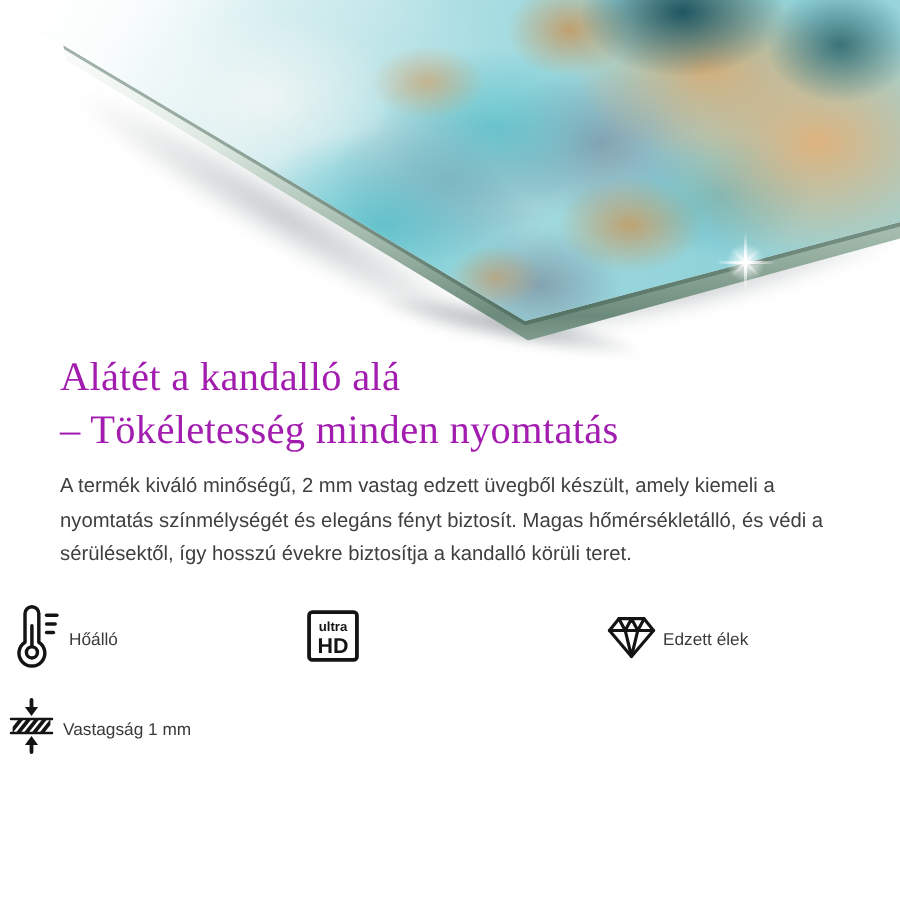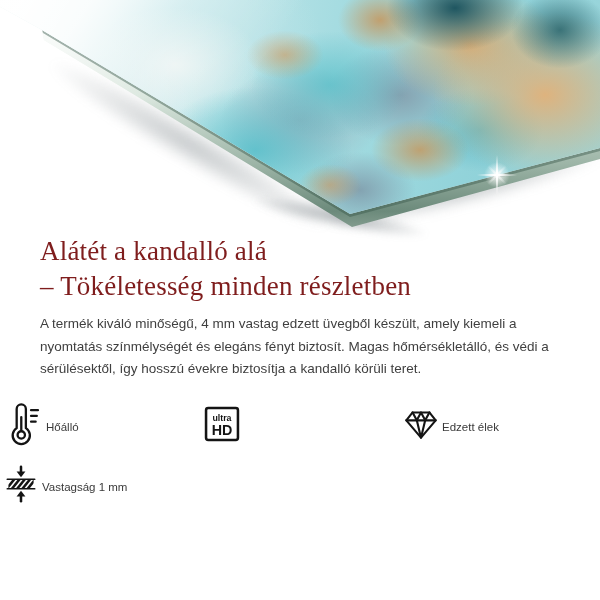--- a/index.html
+++ b/index.html
@@ -56,21 +56,21 @@
   .sparkle .ray-v{left:19px;top:0;width:2px;height:40px;
     background:linear-gradient(to bottom, transparent,#fff 45%,#fff 55%, transparent);}
   .sparkle .ray-d1,.sparkle .ray-d2{top:19px;left:7px;width:26px;height:2px;opacity:.7;
     background:linear-gradient(to right, transparent,#fff 50%, transparent);}
   .sparkle .ray-d1{transform:rotate(45deg);}
   .sparkle .ray-d2{transform:rotate(-45deg);}
 
   
   .headline{position:absolute;left:40px;top:234px;margin:0;font-weight:400;
     font-family:"Liberation Serif","DejaVu Serif",serif;font-size:27px;line-height:34.5px;
-    color:#7f1d1d;letter-spacing:.2px;}
+    color:#a21caf;letter-spacing:.2px;}
   .description{position:absolute;left:40px;top:313px;margin:0;width:528px;
     font-size:13.5px;line-height:22.5px;color:#3f3f3f;}
 
   
   .features{position:absolute;left:0;top:399px;width:600px;display:grid;
     grid-template-columns:repeat(3,1fr);row-gap:10px;}
   .feature{display:flex;flex-direction:row;align-items:center;}
   .icon-wrap{height:50px;display:flex;align-items:center;justify-content:center;}
   .feature-label{margin-top:6px;font-size:11.5px;line-height:14px;color:#3a3a3a;}
   .ficon{stroke:#141414;fill:none;stroke-width:2;stroke-linecap:round;stroke-linejoin:round;}
@@ -87,23 +87,23 @@
   <div class="art"></div>
   <div class="sparkle">
     <div class="glow"></div>
       <div class="ray-h"></div>
       <div class="ray-v"></div>
     <div class="ray-d1"></div>
       <div class="ray-d2"></div>
   </div>
 </div>
 
-<h1 class="headline"><span>Alátét a kandalló alá</span><br><span>– Tökéletesség minden részletben</span></h1>
+<h1 class="headline"><span>Alátét a kandalló alá</span><br><span>– Tökéletesség minden nyomtatás</span></h1>
 
-<p class="description">A termék kiváló minőségű, 4 mm vastag edzett üvegből készült, amely kiemeli a nyomtatás színmélységét és elegáns fényt biztosít. Magas hőmérsékletálló, és védi a sérülésektől, így hosszú évekre biztosítja a kandalló körüli teret.</p>
+<p class="description">A termék kiváló minőségű, 2 mm vastag edzett üvegből készült, amely kiemeli a nyomtatás színmélységét és elegáns fényt biztosít. Magas hőmérsékletálló, és védi a sérülésektől, így hosszú évekre biztosítja a kandalló körüli teret.</p>
 
 <div class="features">
 
   <div class="feature">
     <div class="icon-wrap">
       <svg class="ficon" width="46" height="46" viewBox="0 0 40 40">
         <path d="M14.5 7 a4 4 0 0 1 8 0 V23.6 a7.5 7.5 0 1 1 -8 0 Z"></path>
         <line x1="18.5" y1="14" x2="18.5" y2="26"></line>
         <circle cx="18.5" cy="29.5" r="3.2"></circle>
         <line x1="27" y1="8" x2="33" y2="8"></line>

